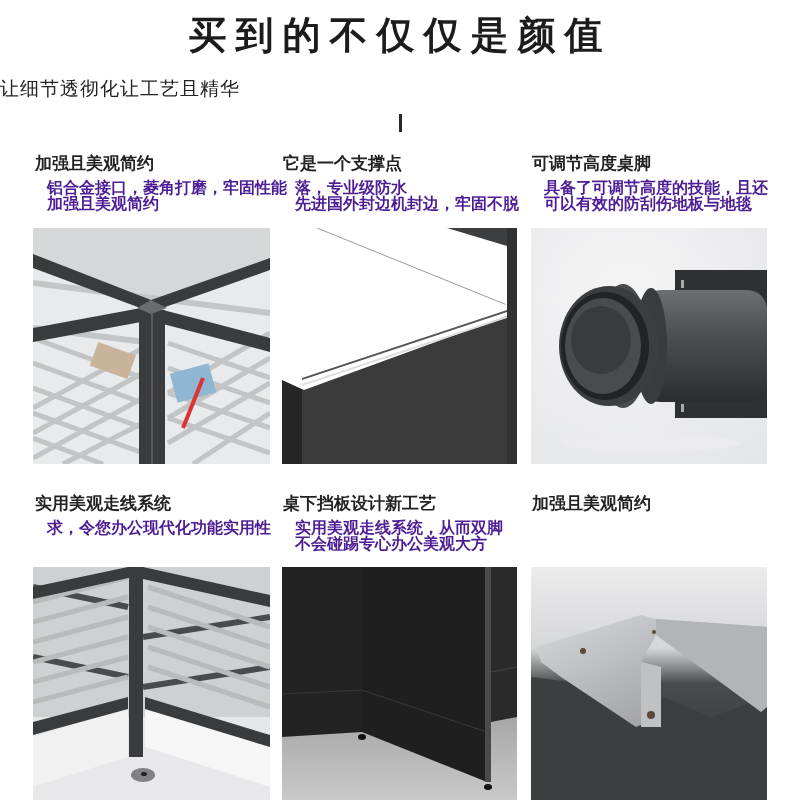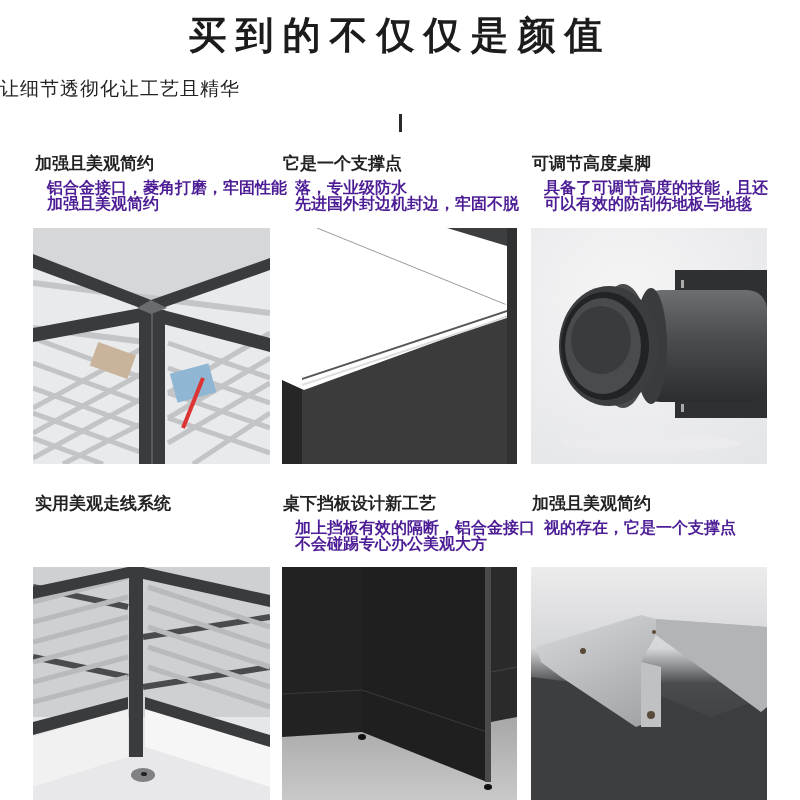--- a/index.html
+++ b/index.html
@@ -144,20 +144,21 @@
     <ellipse cx="74" cy="118" rx="44" ry="54" fill="#222324"></ellipse>
     <ellipse cx="72" cy="118" rx="38" ry="48" fill="#4a4b4d"></ellipse>
     <ellipse cx="70" cy="112" rx="30" ry="34" fill="#3a3b3d"></ellipse>
     <ellipse cx="120" cy="215" rx="90" ry="8" fill="#ebebed"></ellipse>
   </svg>
 </div>
 
 <div class="feature" style="left:35px; top:492px;">
   <div class="f-title">实用美观走线系统</div>
   <div class="f-desc">
+    <div>求，令您办公现代化功能实用性</div>
   </div>
 </div>
 <div class="f-img" style="position:absolute; left:33px; top:567px; width:237px; height:233px;">
   <svg viewBox="0 0 237 233" preserveAspectRatio="none">
     <rect width="237" height="233" fill="#e6e7e9"></rect>
     <polygon points="0,0 237,0 237,150 0,150" fill="#cfd0d2"></polygon>
 
     <g stroke="#4a4b4d" stroke-width="6">
       <line x1="0" y1="20" x2="95" y2="40"></line>
       <line x1="0" y1="90" x2="95" y2="110"></line>
@@ -191,21 +192,21 @@
       <rect x="96" y="0" width="14" height="190"></rect>
     </g>
     <ellipse cx="110" cy="208" rx="12" ry="7" fill="#808184"></ellipse>
     <ellipse cx="111" cy="207" rx="3" ry="2" fill="#222"></ellipse>
   </svg>
 </div>
 
 <div class="feature" style="left:283px; top:492px;">
   <div class="f-title">桌下挡板设计新工艺</div>
   <div class="f-desc">
-    <div>加上挡板有效的隔断，铝合金接口</div>
+    <div>实用美观走线系统，从而双脚</div>
     <div>不会碰踢专心办公美观大方</div>
   </div>
 </div>
 <div class="f-img" style="position:absolute; left:282px; top:567px; width:235px; height:233px;">
   <svg viewBox="0 0 235 233" preserveAspectRatio="none">
     <defs>
       <linearGradient id="floor5" x1="0" y1="0" x2="0" y2="1">
         <stop offset="0" stop-color="#6a6a6b"></stop>
         <stop offset="1" stop-color="#c9c9ca"></stop>
       </linearGradient>
@@ -219,21 +220,20 @@
     <polygon points="209,0 235,0 235,150 209,155" fill="#2a2a2b"></polygon>
     <line x1="209" y1="105" x2="235" y2="100" stroke="#444" stroke-width="1"></line>
     <ellipse cx="80" cy="170" rx="4" ry="3" fill="#111"></ellipse>
     <ellipse cx="206" cy="220" rx="4" ry="3" fill="#111"></ellipse>
   </svg>
 </div>
 
 <div class="feature" style="left:532px; top:492px;">
   <div class="f-title">加强且美观简约</div>
   <div class="f-desc">
-    <div>视的存在，它是一个支撑点</div>
   </div>
 </div>
 <div class="f-img" style="position:absolute; left:531px; top:567px; width:236px; height:233px;">
   <svg viewBox="0 0 236 233" preserveAspectRatio="none">
     <defs>
       <linearGradient id="bg6" x1="0" y1="0" x2="0" y2="1">
         <stop offset="0" stop-color="#ececed"></stop>
         <stop offset="0.35" stop-color="#d5d6d8"></stop>
         <stop offset="0.5" stop-color="#4a4b4d"></stop>
         <stop offset="1" stop-color="#2e2f30"></stop>

